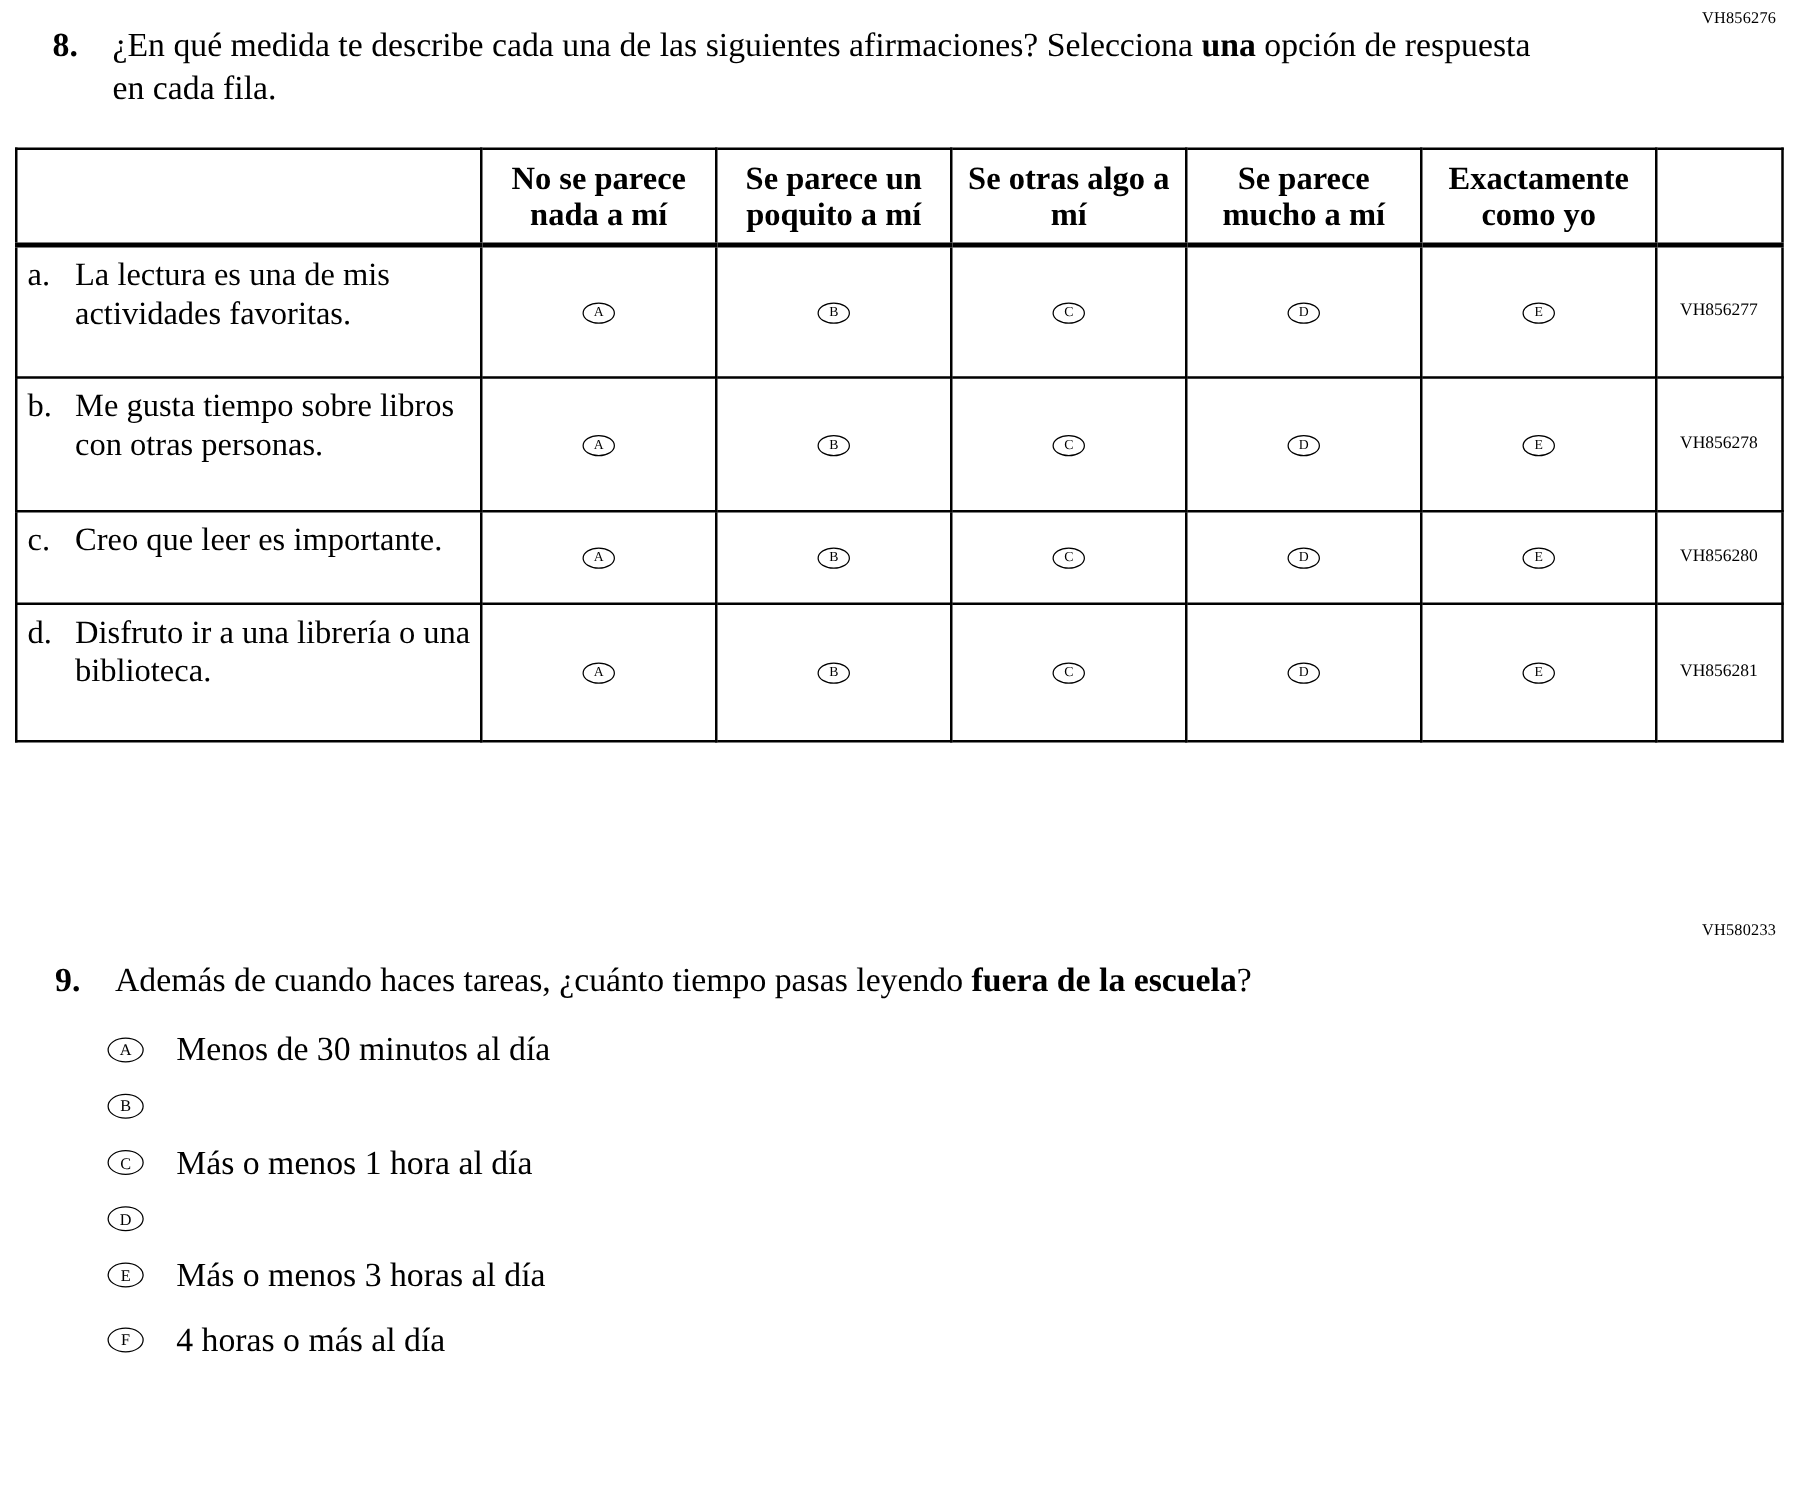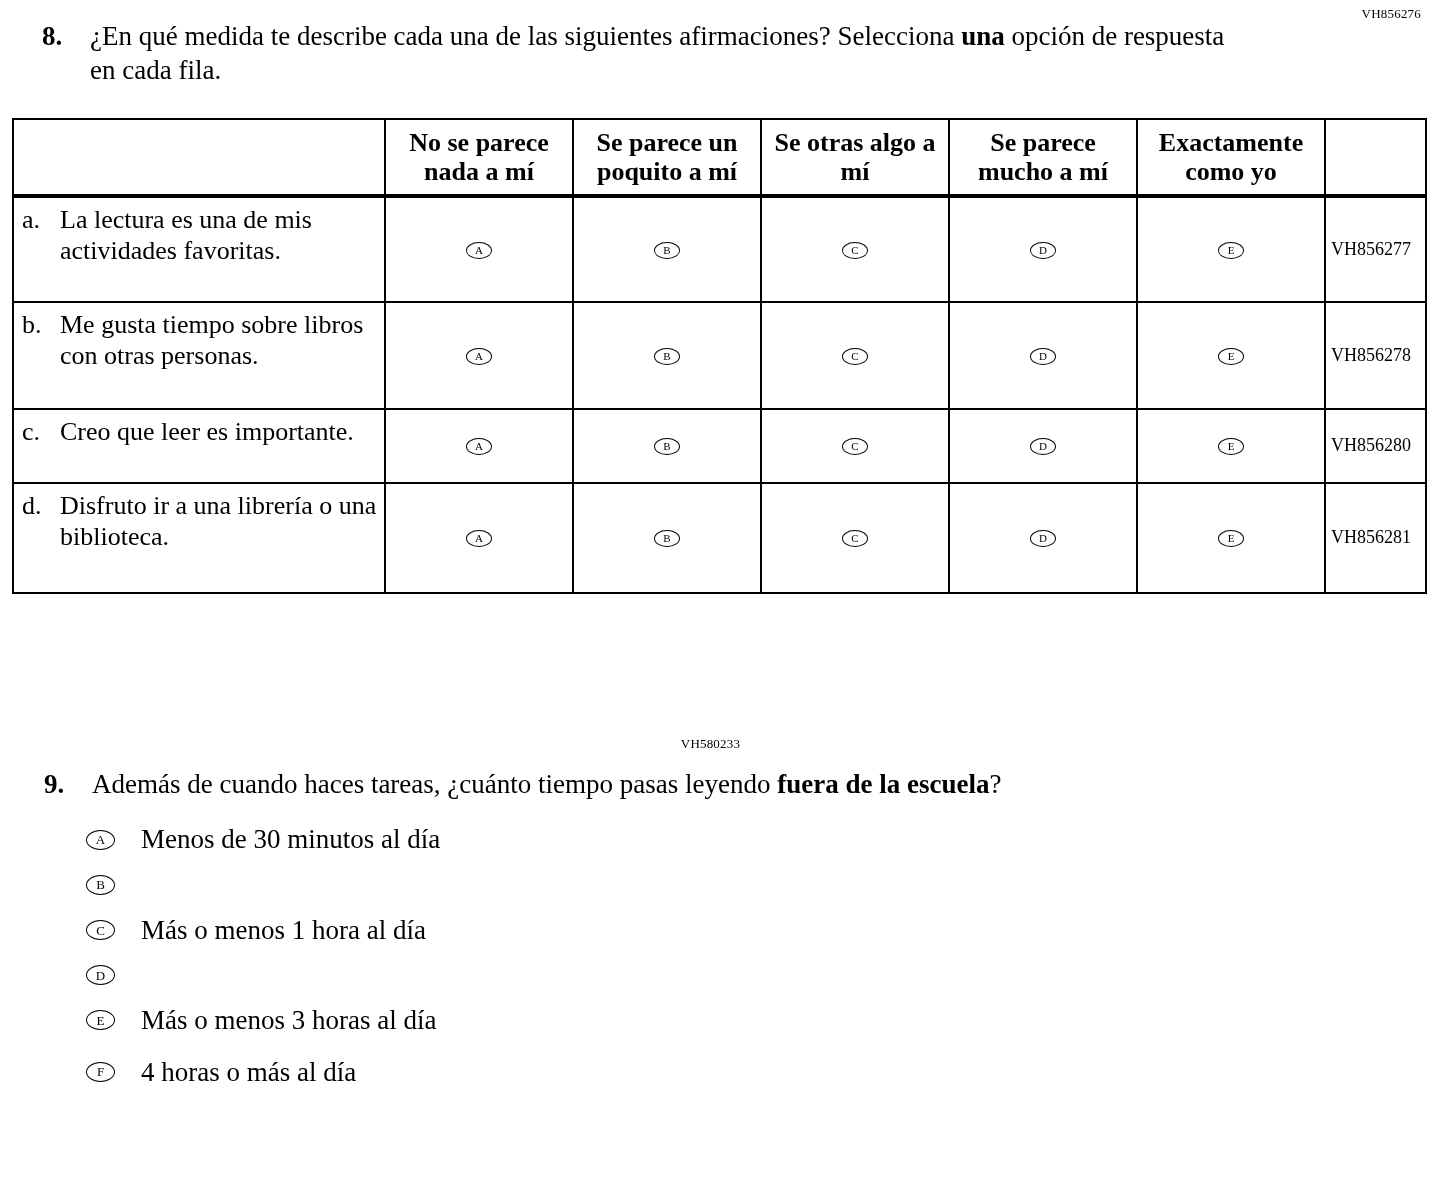--- a/index.html
+++ b/index.html
@@ -25,32 +25,32 @@
   thead th{border-bottom:4px solid #000;}
   col.c-stmt{width:372px;}
   col.c-opt{width:188px;}
   col.c-code{width:101px;}
   th{font-size:26px;font-weight:bold;line-height:1.12;padding:8px 2px;text-align:center;vertical-align:middle;}
   td.stmt{vertical-align:top;padding:6px 6px 6px 8px;font-size:26px;line-height:1.22;}
   .stmt-inner{display:flex;}
   .row-letter{flex:0 0 38px;}
   .row-text{flex:1;}
   td.opt{text-align:center;vertical-align:middle;}
-  td.code-cell{vertical-align:middle;padding-left:5px;font-size:18px;}
+  td.code-cell{vertical-align:middle;padding-left:18px;font-size:14px;}
   tr.r-a{height:106px;} tr.r-b{height:107px;} tr.r-c{height:74px;} tr.r-d{height:110px;}
 
   
   .bubble{
     display:inline-flex;align-items:center;justify-content:center;
     width:24px;height:15px;border:1.4px solid #000;border-radius:50%;
     font-size:11px;line-height:1;font-family:"Liberation Serif", serif;
   }
   .bubble.big{width:27px;height:18px;font-size:13px;}
 
-  #code-mid{display:block;text-align:center;margin:142px 16px 0 0;}
+  #code-mid{display:block;text-align:right;margin:142px 16px 0 0;}
 
   #q9-block{margin:16px 0 0 44px;}
 
   .q9-options{margin:22px 0 0 86px;}
   .q9-opt{display:flex;align-items:center;margin-bottom:19px;}
   .q9-opt .bubble{margin-right:26px;flex:0 0 auto;}
   .q9-opt-text{font-size:27px;line-height:1.2;text-align:right;}
 </style>
 </head>
 <body>

